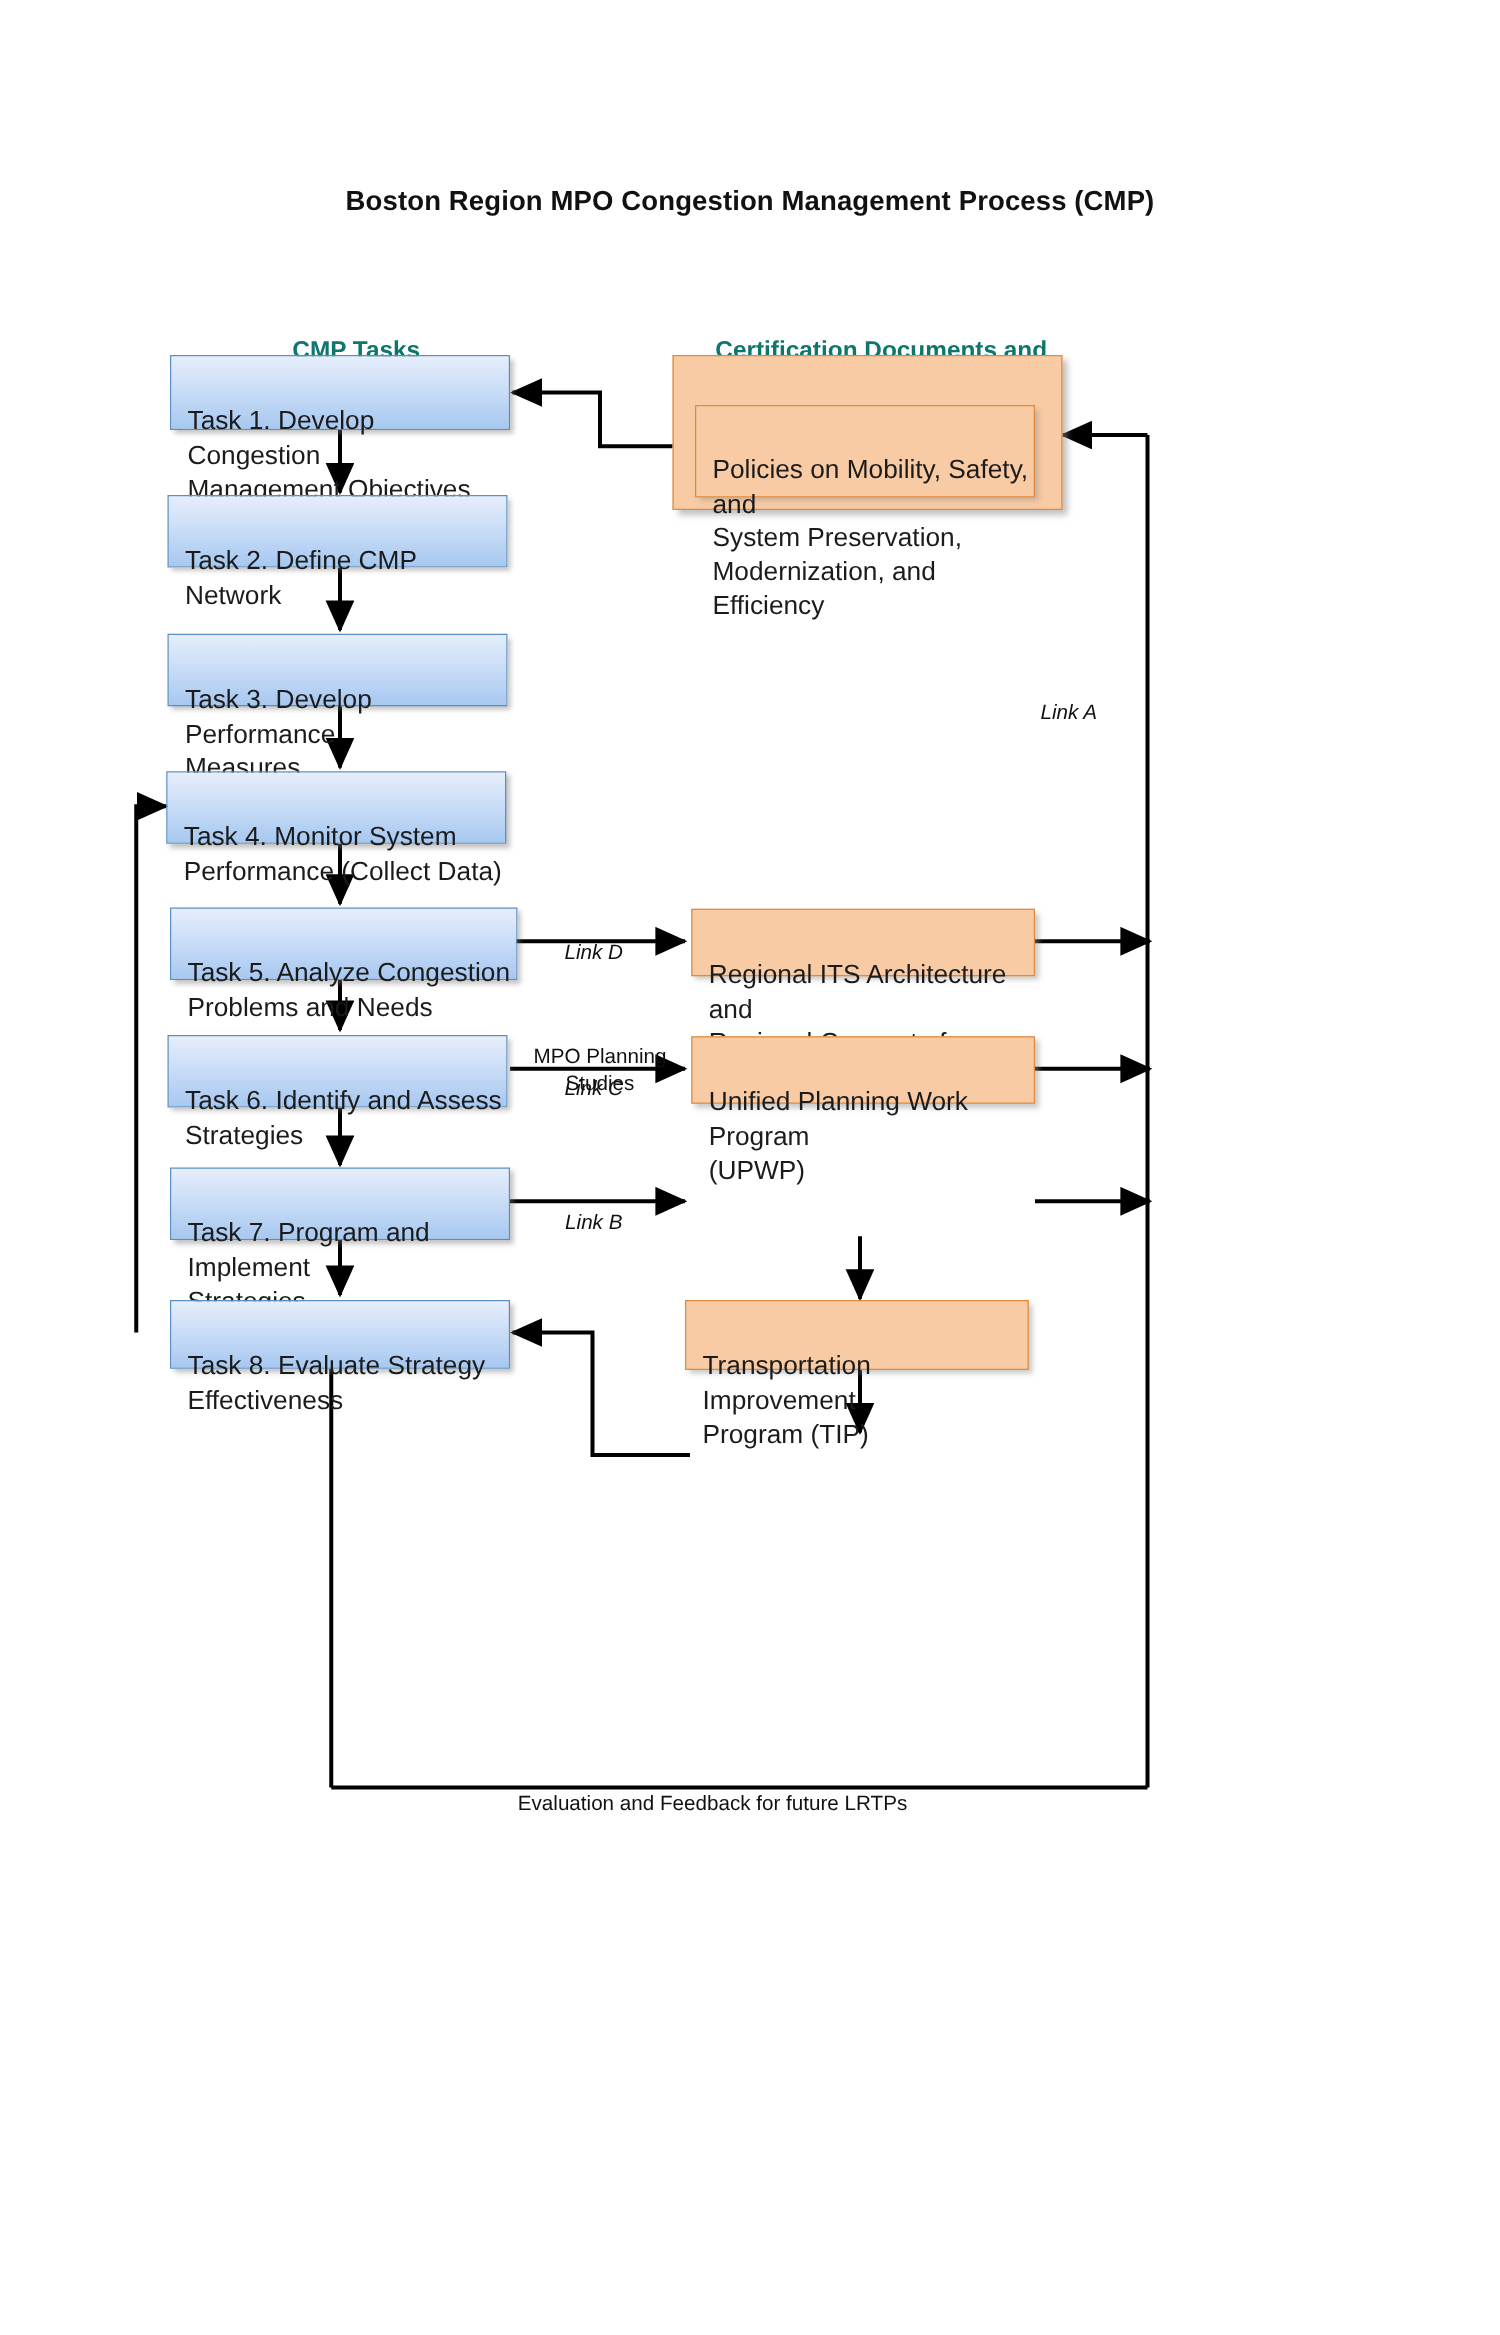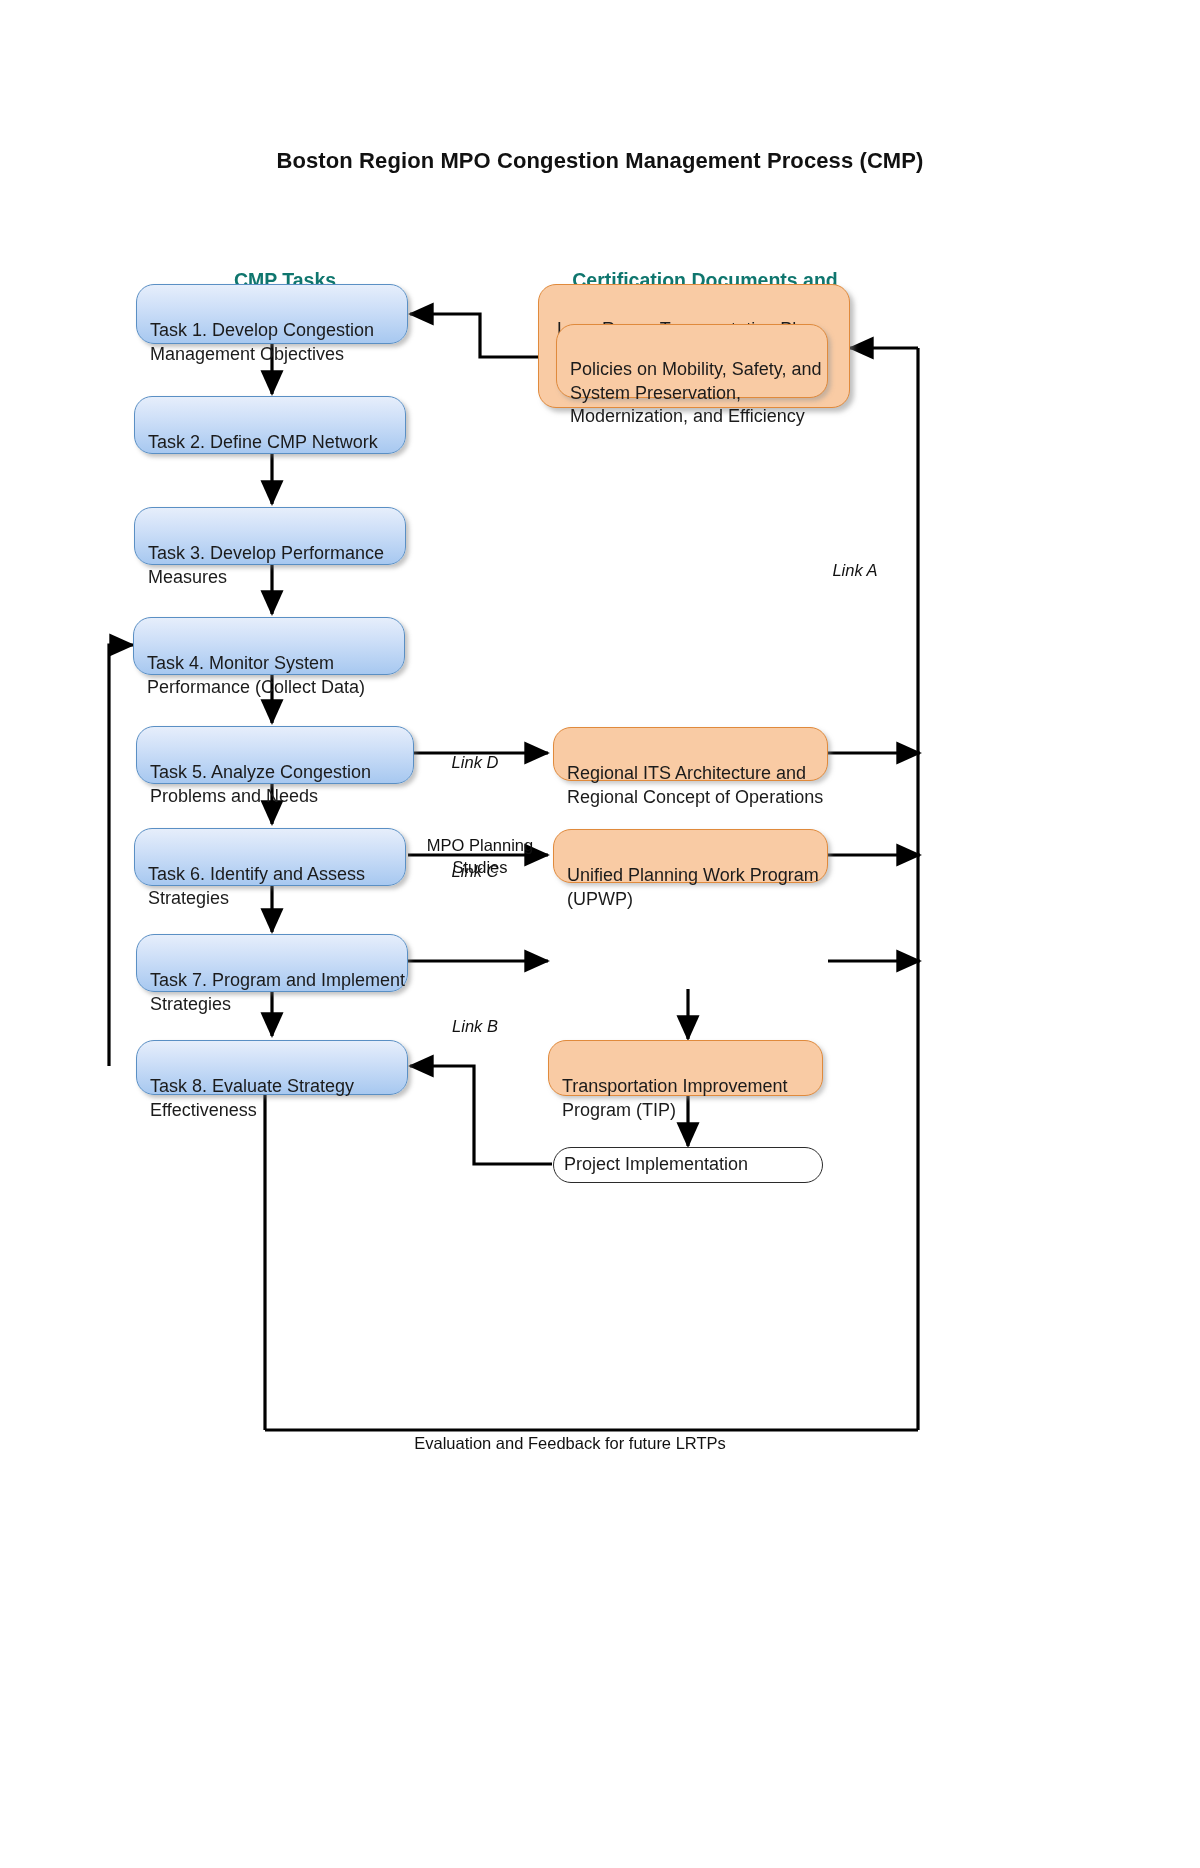--- a/index.html
+++ b/index.html
@@ -39,26 +39,25 @@
     line-height: 1.32;
     font-weight: bold;
   }
   #col-header-tasks { left: 160px; top: 268px; width: 250px; }
   #col-header-docs  { left: 540px; top: 268px; width: 330px; }
 
   
   .node {
     position: absolute;
     box-sizing: border-box;
-    font-size: 18px;
+    font-size: 21px;
     color: #1b1b1b;
     line-height: 1.30;
     padding: 11px 0 0 13px;
     white-space: pre-line;
-    border-radius: 18px;
   }
   .node.task {
     background: linear-gradient(to bottom, #e6eefb 0%, #cfe0f8 38%, #a7c8f0 100%);
     border: 1px solid #5a8fc4;
     box-shadow: 3px 3px 4px rgba(120,120,120,0.45);
   }
   .node.doc-orange {
     background: #f9cba4;
     border: 1px solid #e08a3c;
     box-shadow: 3px 3px 4px rgba(150,150,150,0.5);
@@ -228,42 +227,39 @@
     <span>Unified Planning Work Program
 (UPWP)</span>
   </div>
 
 
   <div class="node doc-orange" style="left:548px; top:1040px; width:275px; height:56px;">
     <span>Transportation Improvement
 Program (TIP)</span>
   </div>
 
-  <div class="node doc-plain center-text" style="left:553px; top:1147px; width:270px; height:36px;">
-    <span>Project Implementation</span>
-  </div>
 
   <div class="edge-label" style="left:800px; top:533px; width:110px;margin-top:27px;">
     <span>Link A</span>
   </div>
 
   <div class="edge-label" style="left:420px; top:752px; width:110px;">
     <span>Link D</span>
   </div>
 
   <div class="edge-label upright" style="left:415px; top:814px; width:130px; white-space:pre-line;">
     <span>MPO Planning
 Studies</span>
   </div>
 
   <div class="edge-label" style="left:420px; top:861px; width:110px;">
     <span>Link C</span>
   </div>
 
-  <div class="edge-label" style="left:420px; top:968px; width:110px;margin-top:48px;">
+  <div class="edge-label" style="left:420px; top:968px; width:110px;">
     <span>Link B</span>
   </div>
 
   <div class="footer-label" style="left:300px; top:1434px; width:540px;">
     <span>Evaluation and Feedback for future LRTPs</span>
   </div>
 
 </div>
 
 </body></html>

